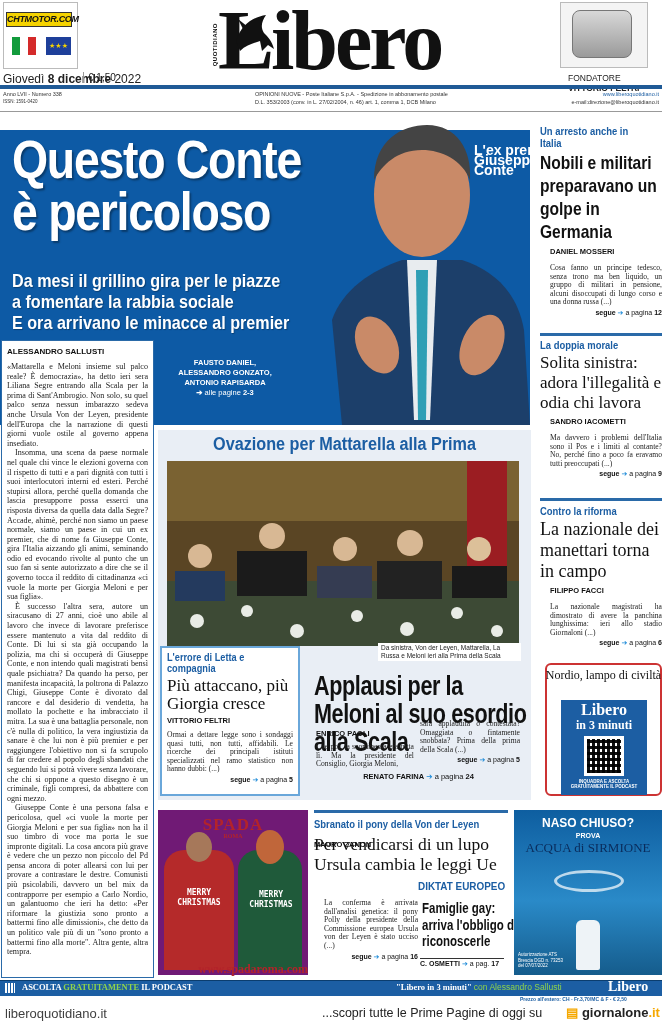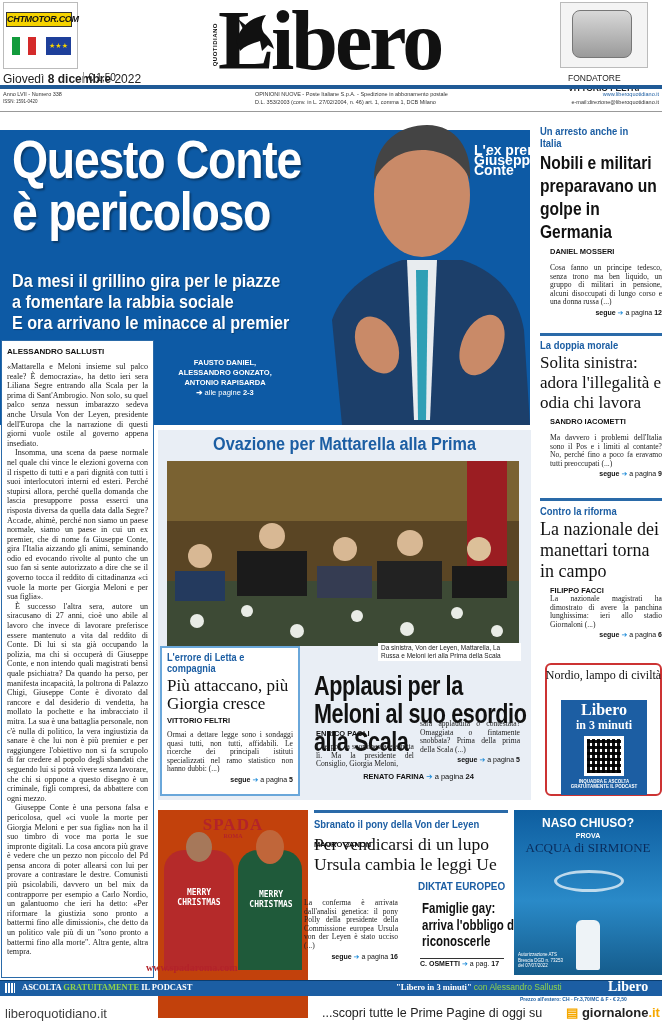--- a/index.html
+++ b/index.html
@@ -63,30 +63,30 @@
 .sep-blue{height:3px;background:#2a6aa8}
 #nordio-box{left:545px;top:663px;width:117px;height:133px;border:2px solid #c33;border-radius:6px}
 #nordio-title{left:545px;top:669px;width:117px;text-align:center;font-family:"Liberation Serif",serif;font-size:12px;line-height:13px}
 #qr-card{left:561px;top:700px;width:86px;height:95px;background:#1c5ea3;color:#fff;text-align:center}
 #qr-card .lg{font-family:"Liberation Serif",serif;font-weight:bold;font-size:16px;line-height:16px;margin-top:2px}
 #qr-card .sm{font-family:"Liberation Serif",serif;font-weight:bold;font-size:12px}
 #qr{margin:3px auto;width:40px;height:40px;background:#fff;padding:3px}
 #qr div{width:100%;height:100%;background:repeating-linear-gradient(90deg,#111 0 3px,#fff 3px 5px),repeating-linear-gradient(0deg,#111 0 3px,#fff 3px 6px);background-blend-mode:multiply}
 #qr-card .tiny{font-size:4.5px;font-weight:bold;line-height:5px}
 
-#spada-ad{left:158px;top:810px;width:150px;height:208px;background:#c2410c}
+#spada-ad{left:158px;top:810px;width:150px;height:165px;background:#701a75}
 #spada-brand{left:158px;top:815px;width:150px;text-align:center;font-family:"Liberation Serif",serif;font-weight:bold;color:#b3232a;font-size:17px;letter-spacing:1px}
 #spada-roma{left:158px;top:833px;width:150px;text-align:center;font-family:"Liberation Serif",serif;font-weight:bold;color:#b3232a;font-size:6px}
-#spada-url{left:146px;top:962px;width:150px;text-align:left;font-family:"Liberation Serif",serif;font-weight:bold;color:#b3232a;font-size:10px}
+#spada-url{left:158px;top:962px;width:150px;text-align:right;font-family:"Liberation Serif",serif;font-weight:bold;color:#b3232a;font-size:12px}
 .sweater{position:absolute;color:#fff;font-family:"DejaVu Sans Mono",monospace;font-size:8px;font-weight:bold;text-align:center;line-height:10px}
 #pony-rule{left:314px;top:810px;width:194px;height:3px;background:#2a6aa8}
 #pony-kicker{left:314px;top:818px}
 #pony-title{left:314px;top:834px;width:200px;font-family:"Liberation Serif",serif;font-size:17.5px;line-height:20px}
 #zanon{left:314px;top:840px;font-size:7.5px;font-weight:bold}
-#pony-body{left:304px;top:899px;width:94px}
+#pony-body{left:324px;top:899px;width:94px}
 #diktat-kicker{left:418px;top:880px;color:#1c5ea3;font-weight:bold;font-size:11px;transform:scaleX(.9);transform-origin:left}
 #diktat-title{left:422px;top:900px;width:100px;font-weight:bold;font-size:14px;line-height:16.5px;transform:scaleX(.82);transform-origin:left top;width:120px}
 #osmetti{left:420px;top:958px;font-size:7px;border-top:1px solid #333;padding-top:1px;width:84px}
 #sirmione-ad{left:514px;top:810px;width:148px;height:165px;background:linear-gradient(180deg,#0e5ea0 0%,#2a8ac8 55%,#155c8c 100%)}
 #sirm-1{left:514px;top:816px;width:148px;text-align:center;color:#fff;font-weight:bold;font-size:12px}
 #sirm-2{left:514px;top:832px;width:148px;text-align:center;color:#fff;font-weight:bold;font-size:7px}
 #sirm-3{left:514px;top:840px;width:148px;text-align:center;color:#0a2c5c;font-family:"Liberation Serif",serif;font-size:13px}
 #sirm-auth{left:518px;top:952px;color:#fff;font-size:4.5px;line-height:5.5px}
 
 #podcast-bar{left:0;top:980px;width:662px;height:16px;background:#1c5ea3;border-top:1px solid #0b3d6e}
@@ -246,21 +246,21 @@
   <div class="author-s" style="margin-top:4px;padding-left:10px">SANDRO IACOMETTI</div>
   <div class="body-s" style="margin-top:8px;padding-left:10px">Ma davvero i problemi dell'Italia sono il Pos e i limiti al contante? No, perché fino a poco fa eravamo tutti preoccupati (...)</div>
   <div class="segue"><b>segue</b> <span class="arrow">➔</span> <span>a pagina</span> <b>9</b></div>
 </div>
 
 <div class="abs rcol sep-blue" style="top:498px"></div>
 <div class="abs rcol" style="top:505px">
   <div class="kicker">Contro la riforma</div>
   <div class="rtitle-serif" style="margin-top:2px;font-size:18px;line-height:21px">La nazionale dei manettari torna in campo</div>
   <div class="author-s" style="margin-top:4px;padding-left:10px">FILIPPO FACCI</div>
-  <div class="body-s" style="padding-left:10px">La nazionale magistrati ha dimostrato di avere la panchina lunghissima: ieri allo stadio Giornaloni (...)</div>
+  <div class="body-s" style="margin-top:8px;padding-left:10px">La nazionale magistrati ha dimostrato di avere la panchina lunghissima: ieri allo stadio Giornaloni (...)</div>
   <div class="segue"><b>segue</b> <span class="arrow">➔</span> <span>a pagina</span> <b>6</b></div>
 </div>
 
 <div class="abs" id="nordio-box"></div>
 <div class="abs" id="nordio-title">Nordio, lampo di civiltà</div>
 <div class="abs" id="qr-card">
   <div class="lg">Libero</div>
   <div class="sm">in 3 minuti</div>
   <div id="qr">
       <div></div>

